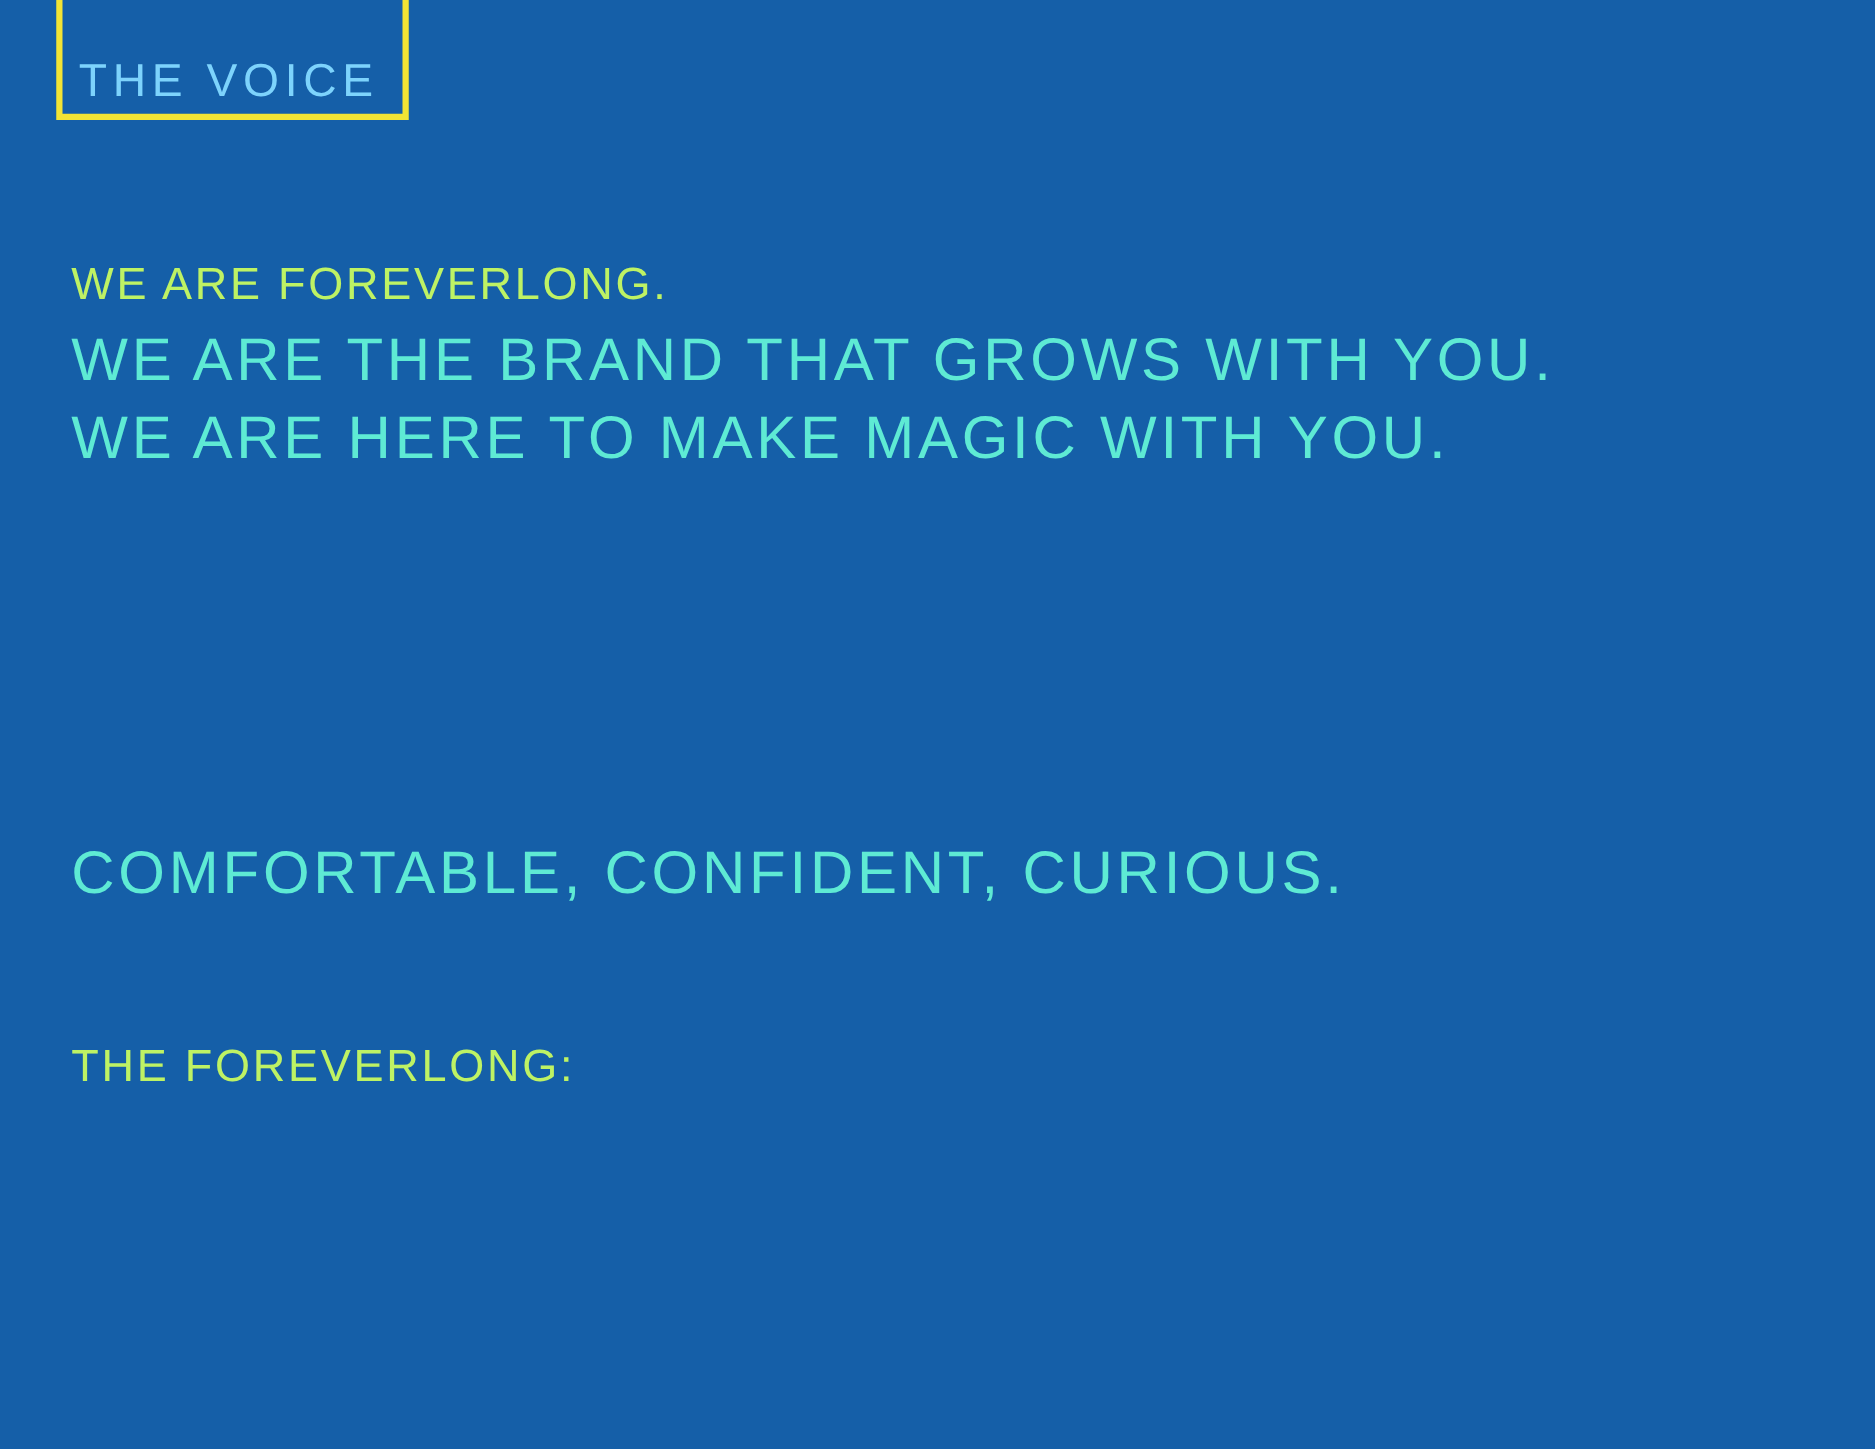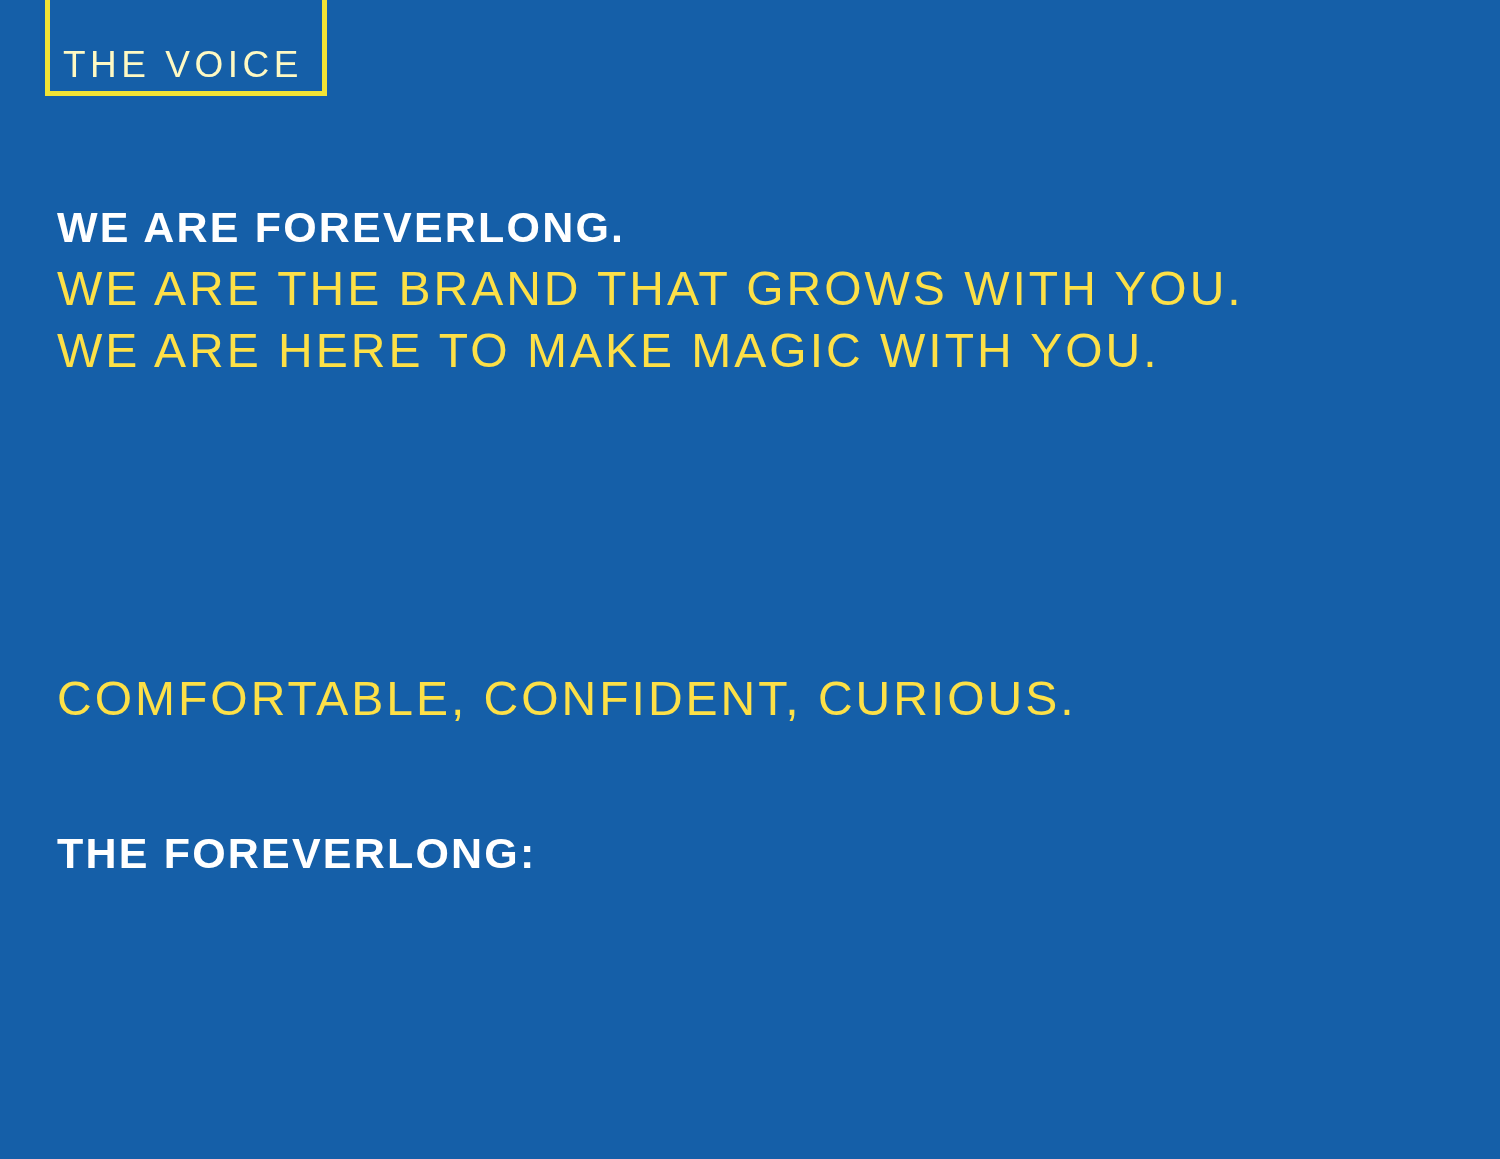--- a/index.html
+++ b/index.html
@@ -32,21 +32,21 @@
     top: -18px;            
     width: 282px;
     height: 114px;
     border: 5px solid #F2E435;
     box-sizing: border-box;
     display: flex;
     align-items: flex-end;
     padding-bottom: 8px;
   }
   .eyebrow-label {
-    color: #fef9c3;
+    color: #7dd3fc;
     font-family: "Liberation Sans", sans-serif;
     font-weight: 300;
     font-size: 37px;
     line-height: 1;
     letter-spacing: 4.5px;
     padding-left: 13px;
     white-space: nowrap;
   }
 
   
@@ -59,31 +59,31 @@
 
   .line {
     display: block;
     white-space: nowrap;
     margin: 0;
     padding: 0;
   }
 
   
   .line.accent {
-    color: #ffffff;
+    color: #bef264;
     font-family: "Liberation Sans", sans-serif;
-    font-weight: 700;
-    font-size: 43px;
+    font-weight: 400;
+    font-size: 36px;
     line-height: 62px;
     letter-spacing: 2.2px;
   }
 
   
   .line.body {
-    color: #fde047;
+    color: #5eead4;
     font-family: "Liberation Sans", sans-serif;
     font-weight: 300;
     font-size: 48px;
     line-height: 62px;
     letter-spacing: 3.0px;
   }
 
   
   .gap-lg { height: 98px; }
   .gap-md { height: 94px; }

